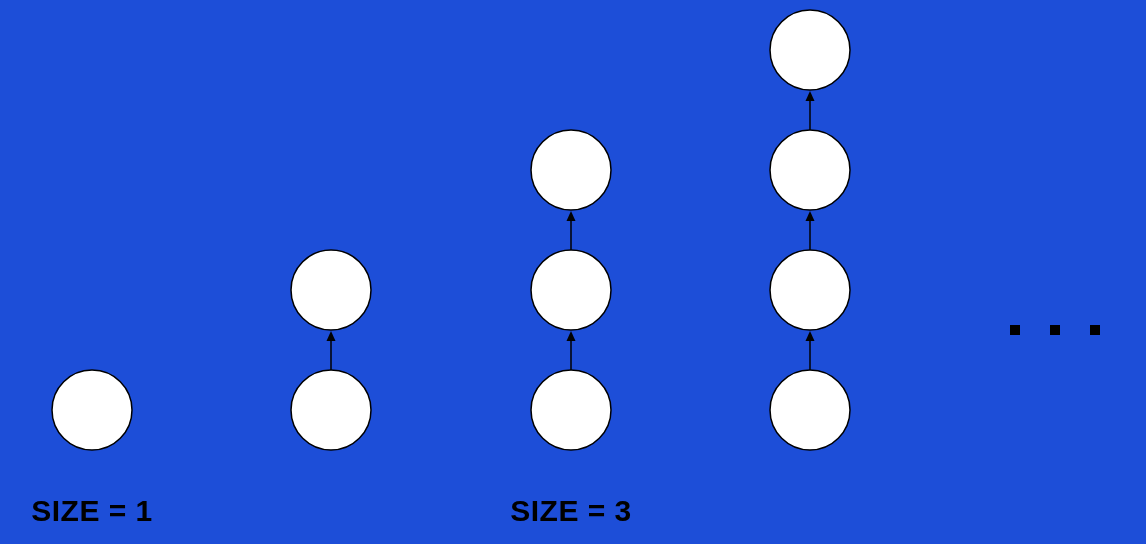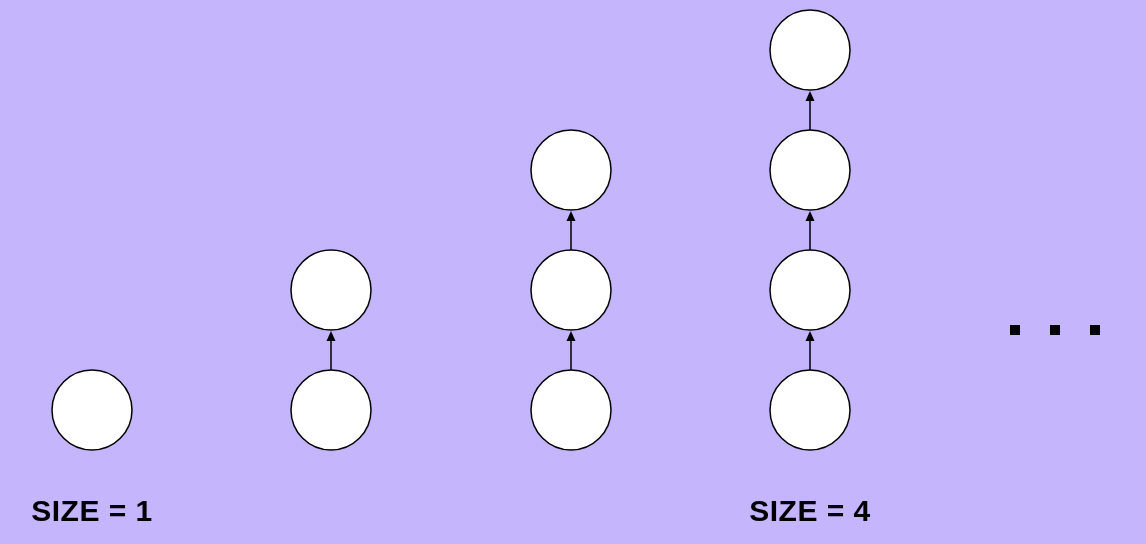--- a/index.html
+++ b/index.html
@@ -4,21 +4,21 @@
 <style>
   html, body {
     margin: 0;
     padding: 0;
     background: #ffffff;
   }
   .canvas {
     position: relative;
     width: 1146px;
     height: 544px;
-    background: #c4b5fd;
+    background: #1d4ed8;
     overflow: hidden;
     font-family: "Liberation Sans", sans-serif;
   }
   .diagram-svg {
     position: absolute;
     left: 0;
     top: 0;
   }
   .size-label {
     position: absolute;
@@ -58,14 +58,14 @@
       <circle cx="810" cy="170" r="40" fill="#ffffff" stroke="#000000" stroke-width="1.5"></circle>
       <line x1="810" y1="130" x2="810" y2="99" stroke="#000000" stroke-width="1.5"></line>
       <polygon points="810,91 805.5,101 814.5,101" fill="#000000"></polygon>
       <circle cx="810" cy="50" r="40" fill="#ffffff" stroke="#000000" stroke-width="1.5"></circle>
       <rect x="1010" y="325" width="10" height="10" fill="#000000"></rect>
       <rect x="1050" y="325" width="10" height="10" fill="#000000"></rect>
       <rect x="1090" y="325" width="10" height="10" fill="#000000"></rect>
     </svg>
 
   <div class="size-label" style="left: 92px; color: rgb(0, 0, 0);">SIZE = 1</div>
-  <div class="size-label" style="left: 810px; color: rgb(0, 0, 0);">SIZE = 4</div>
+  <div class="size-label" style="left: 571px; color: rgb(0, 0, 0);">SIZE = 3</div>
 </div>
 
 </body></html>

